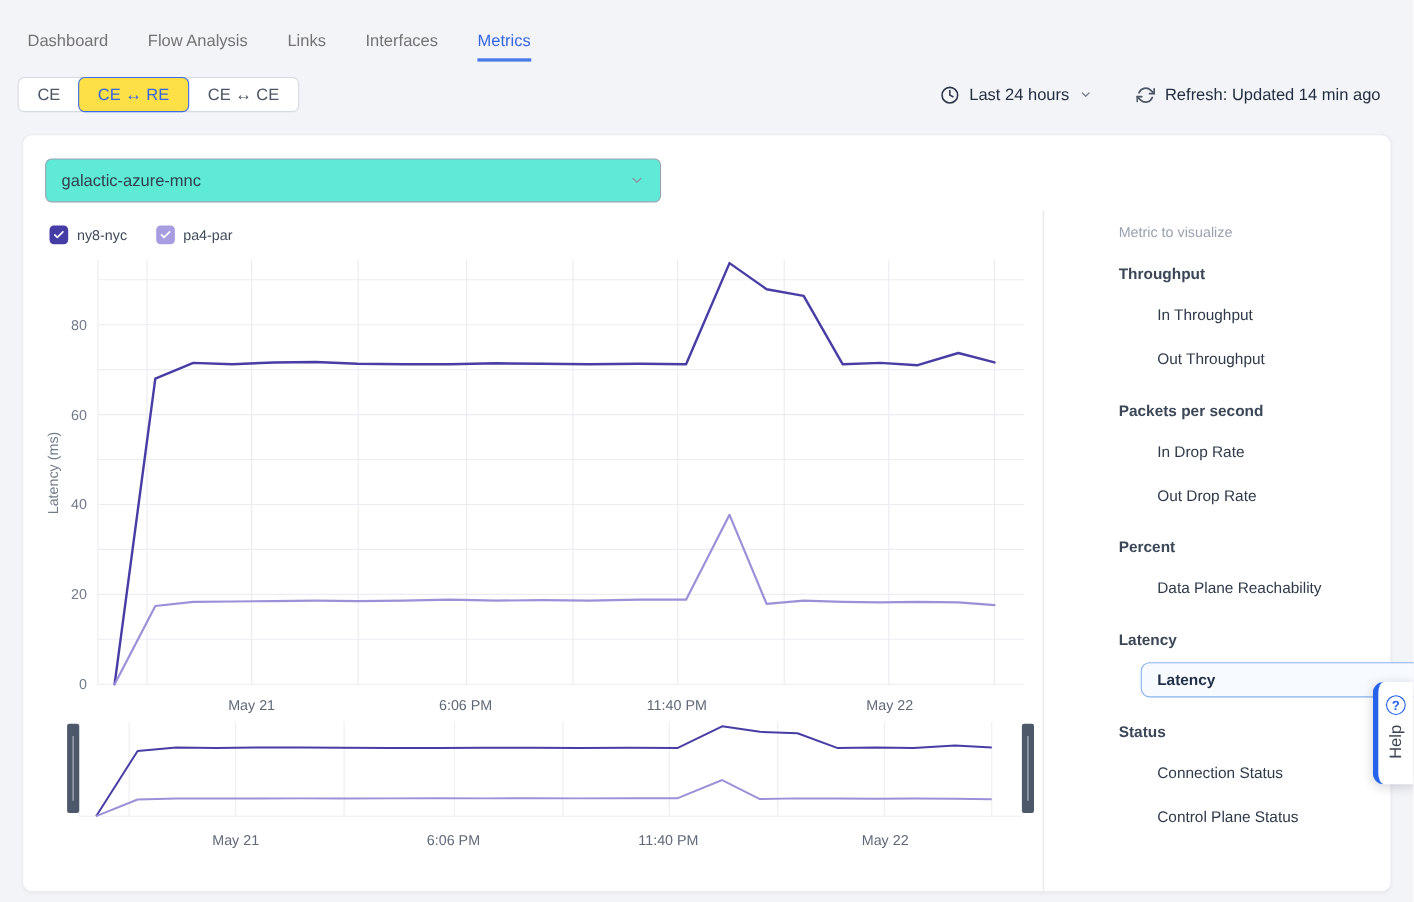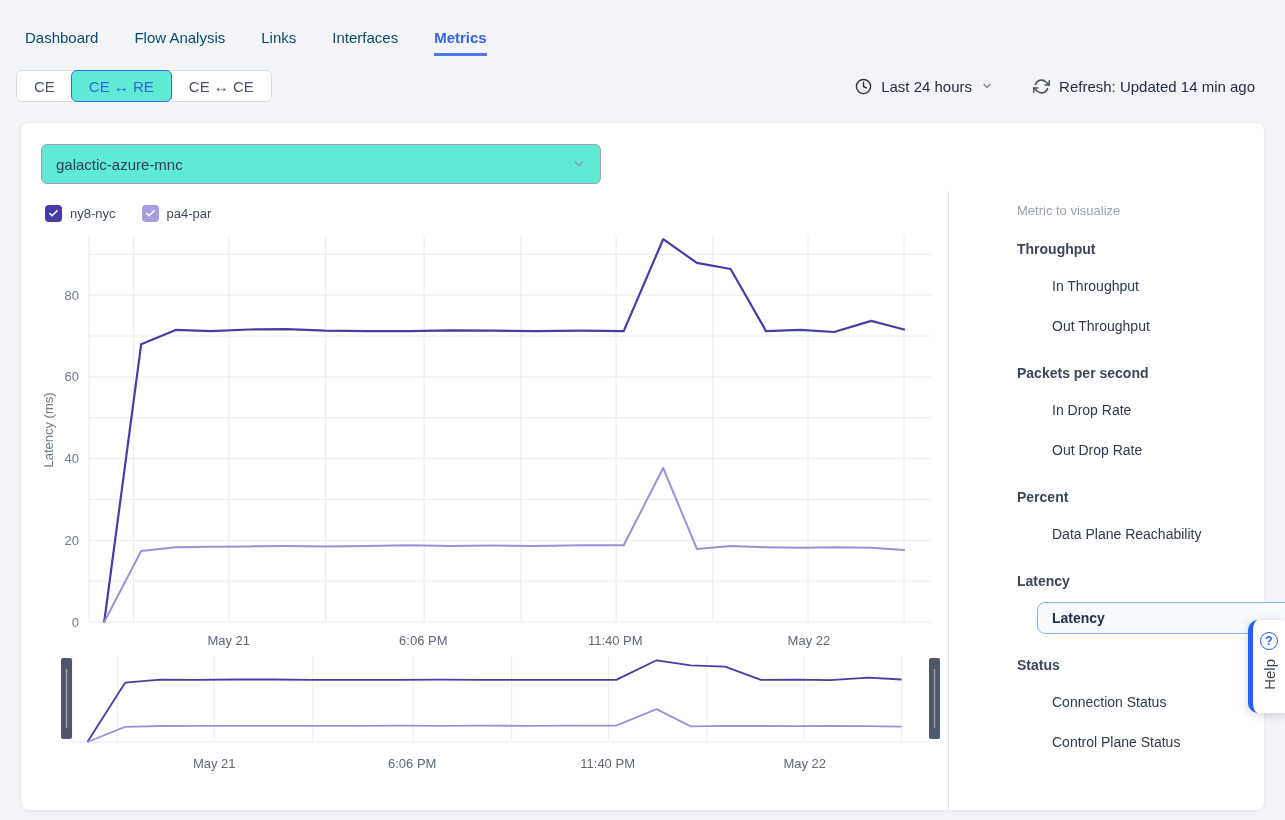--- a/index.html
+++ b/index.html
@@ -6,29 +6,29 @@
   html,body { width:1285px; height:820px; }
   body {
     background:#f3f4f7;
     font-family:"Liberation Sans", sans-serif;
     color:#333f4e;
     position:relative;
     overflow:hidden;
   }
   
   .nav { position:absolute; top:0; left:0; right:0; height:56px; display:flex; align-items:flex-end; padding:0 0 0 25px; gap:36px; }
-  .nav-item { font-size:15px; color:#0c4a6e; padding-bottom:10px; cursor:pointer; }
-  .nav-item.active { color:#3565e3; font-weight:bold; border-bottom:3px solid #4a79e8; padding-bottom:7px; }
+  .nav-item { font-size:15px; color:#737373; padding-bottom:10px; cursor:pointer; }
+  .nav-item.active { color:#3565e3; font-weight:normal; border-bottom:3px solid #4a79e8; padding-bottom:7px; }
   
   .toolbar { position:absolute; top:70px; left:16px; right:30px; height:32px; display:flex; justify-content:space-between; align-items:center; }
   .seg-group { display:flex; background:#fff; border:1px solid #d6dae1; border-radius:6px; height:32px; }
   .seg { font-size:15px; color:#4b5563; padding:0 17px; display:flex; align-items:center; cursor:pointer; border-left:1px solid #e3e6ea; white-space:nowrap; }
   .seg:first-child { border-left:none; border-radius:6px 0 0 6px; }
   .seg:last-child { border-radius:0 6px 6px 0; }
-  .seg.active { border:1px solid #3b6ce6; border-radius:6px; color:#3466e2; margin:-1px; background:#5eead4; z-index:2; }
+  .seg.active { border:1px solid #3b6ce6; border-radius:6px; color:#3466e2; margin:-1px; background:#fde047; z-index:2; }
   .tb-right { display:flex; align-items:center; gap:40px;justify-content:center; }
   .tb-ctl { display:flex; align-items:center; gap:9px; font-size:15px; color:#232e42; cursor:pointer; }
   .tb-ctl svg { display:block; }
   
   .card { position:absolute; top:122px; left:20px; width:1245px; height:689px; background:#fff; border:1px solid #eaecef; border-radius:9px; box-shadow:0 1px 3px rgba(20,30,60,.04); }
   .select { position:absolute; left:20px; top:21px; width:560px; height:40px; border:1px solid #98a2b3; border-radius:6px; display:flex; align-items:center; padding:0 14px; font-size:15px; color:#33404f; cursor:pointer; background:#5eead4; }
   .select svg { margin-left:auto; }
   .chart-col { position:absolute; left:0; top:68px; bottom:0; width:928px; border-right:1px solid #e3e6ea; }
   
   .legend { position:absolute; left:24px; top:82px; display:flex; gap:26px; align-items:center; }

